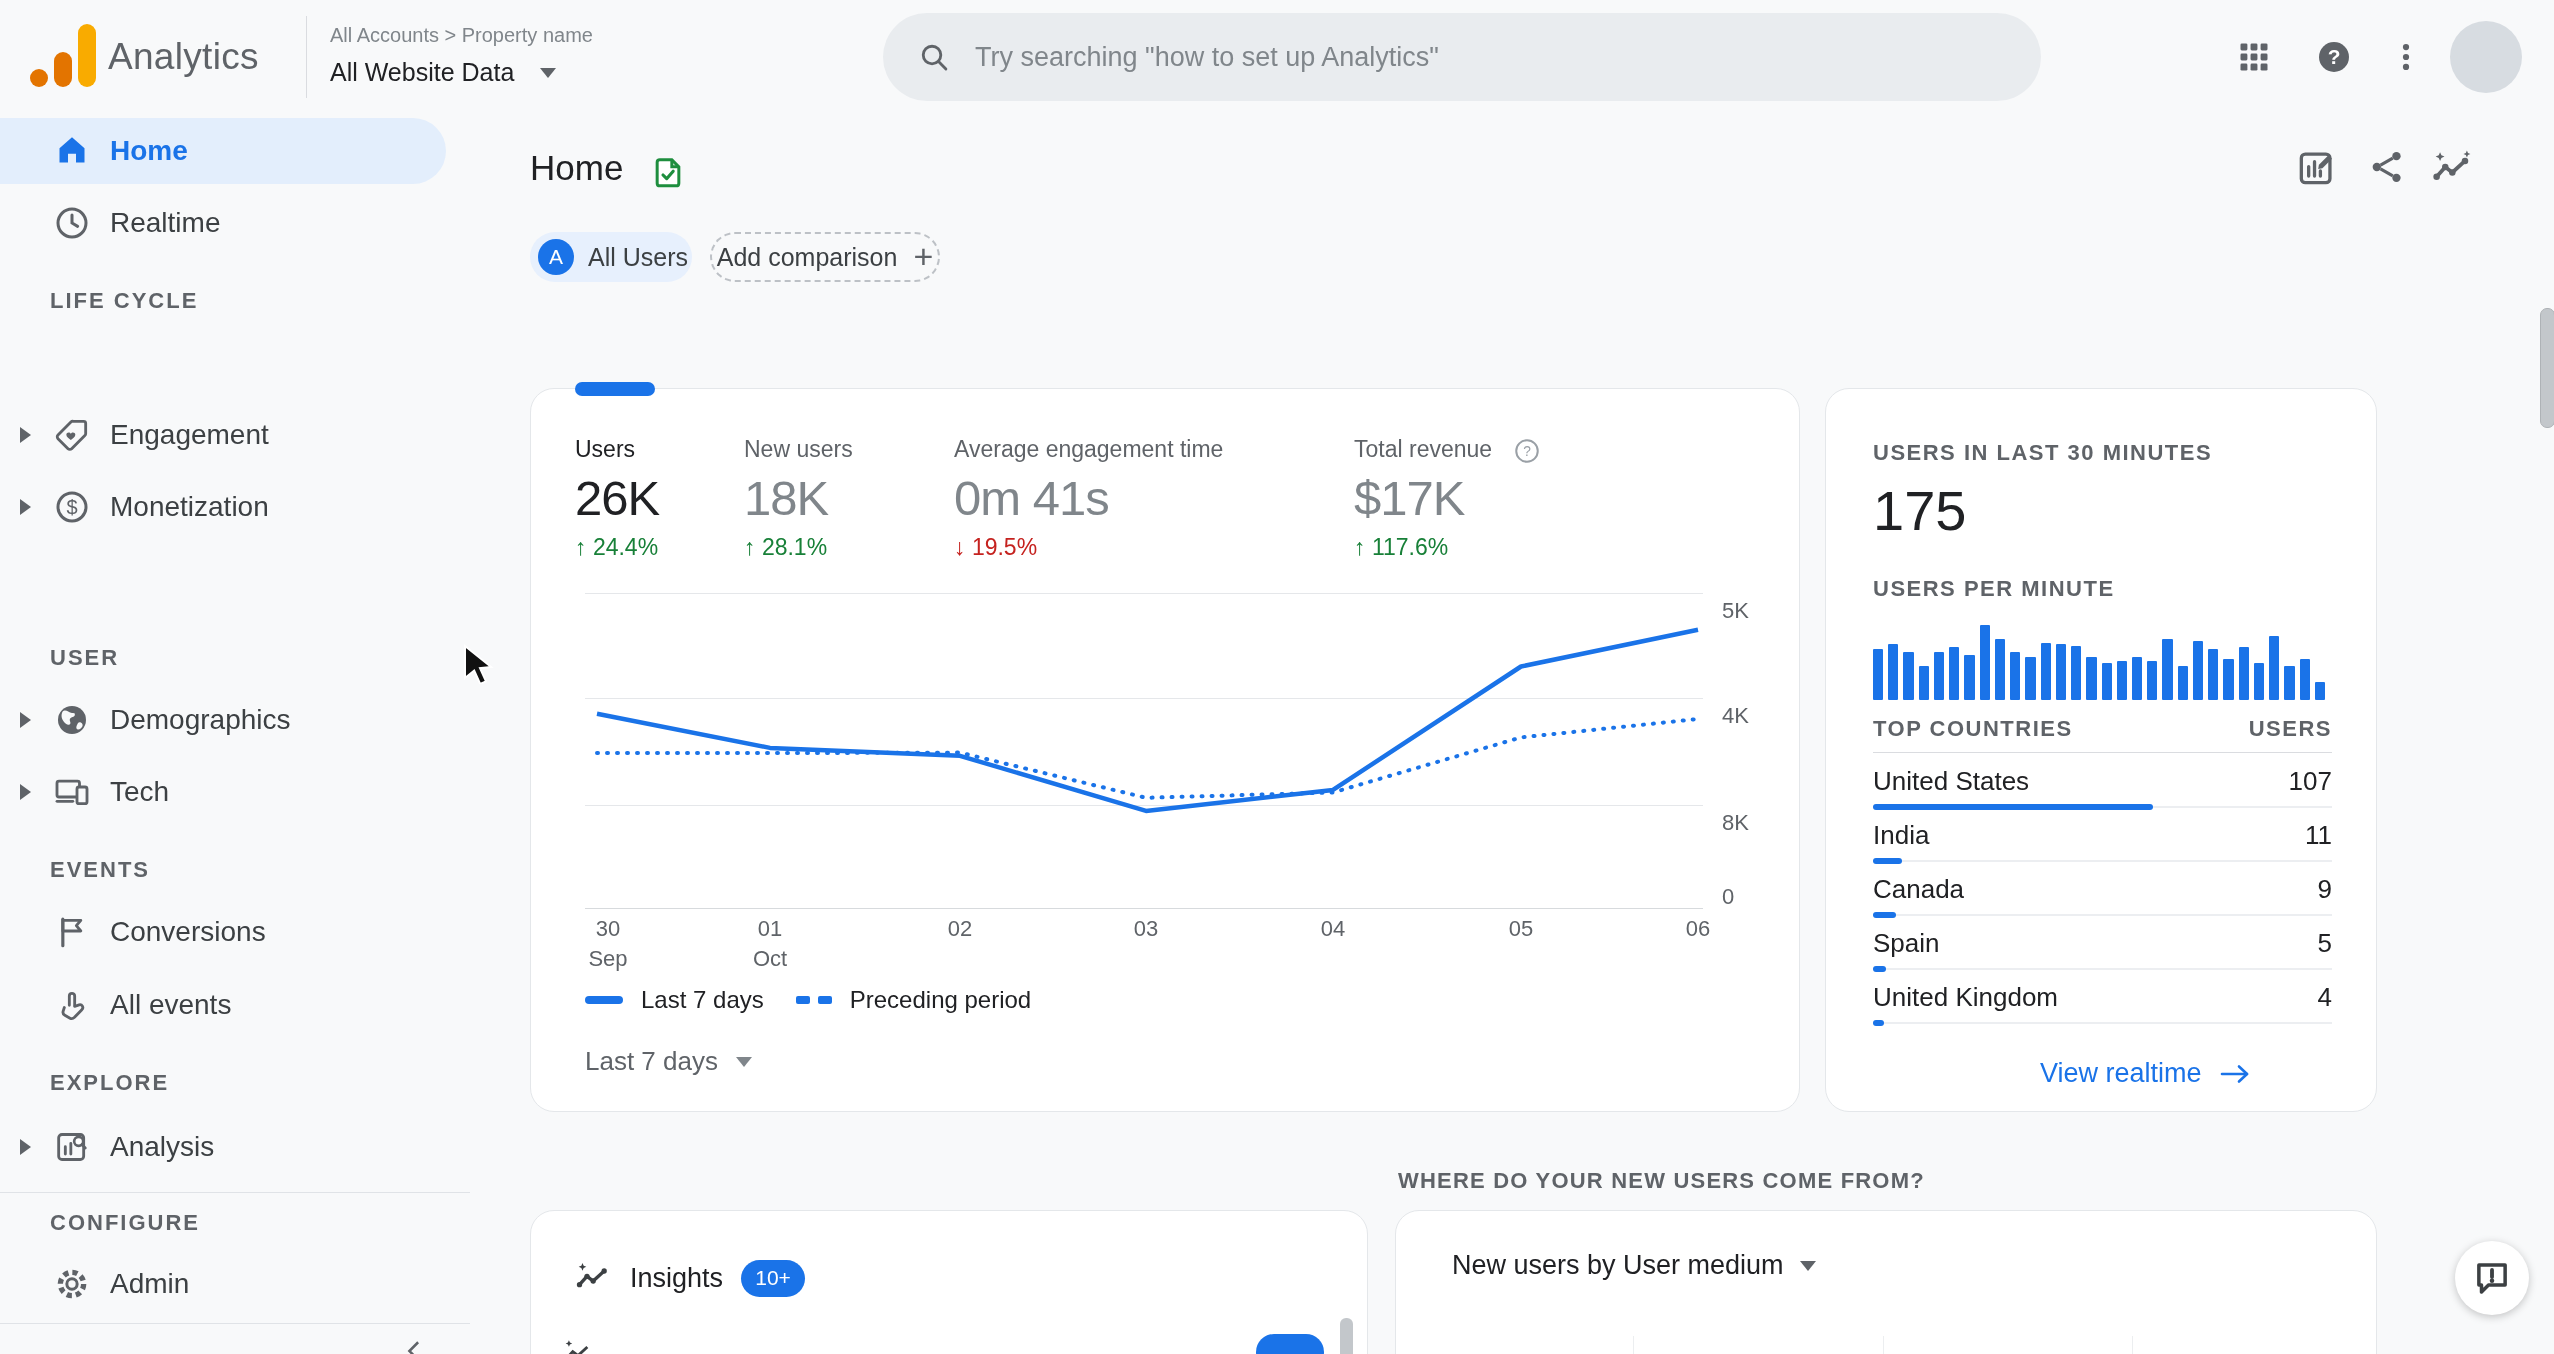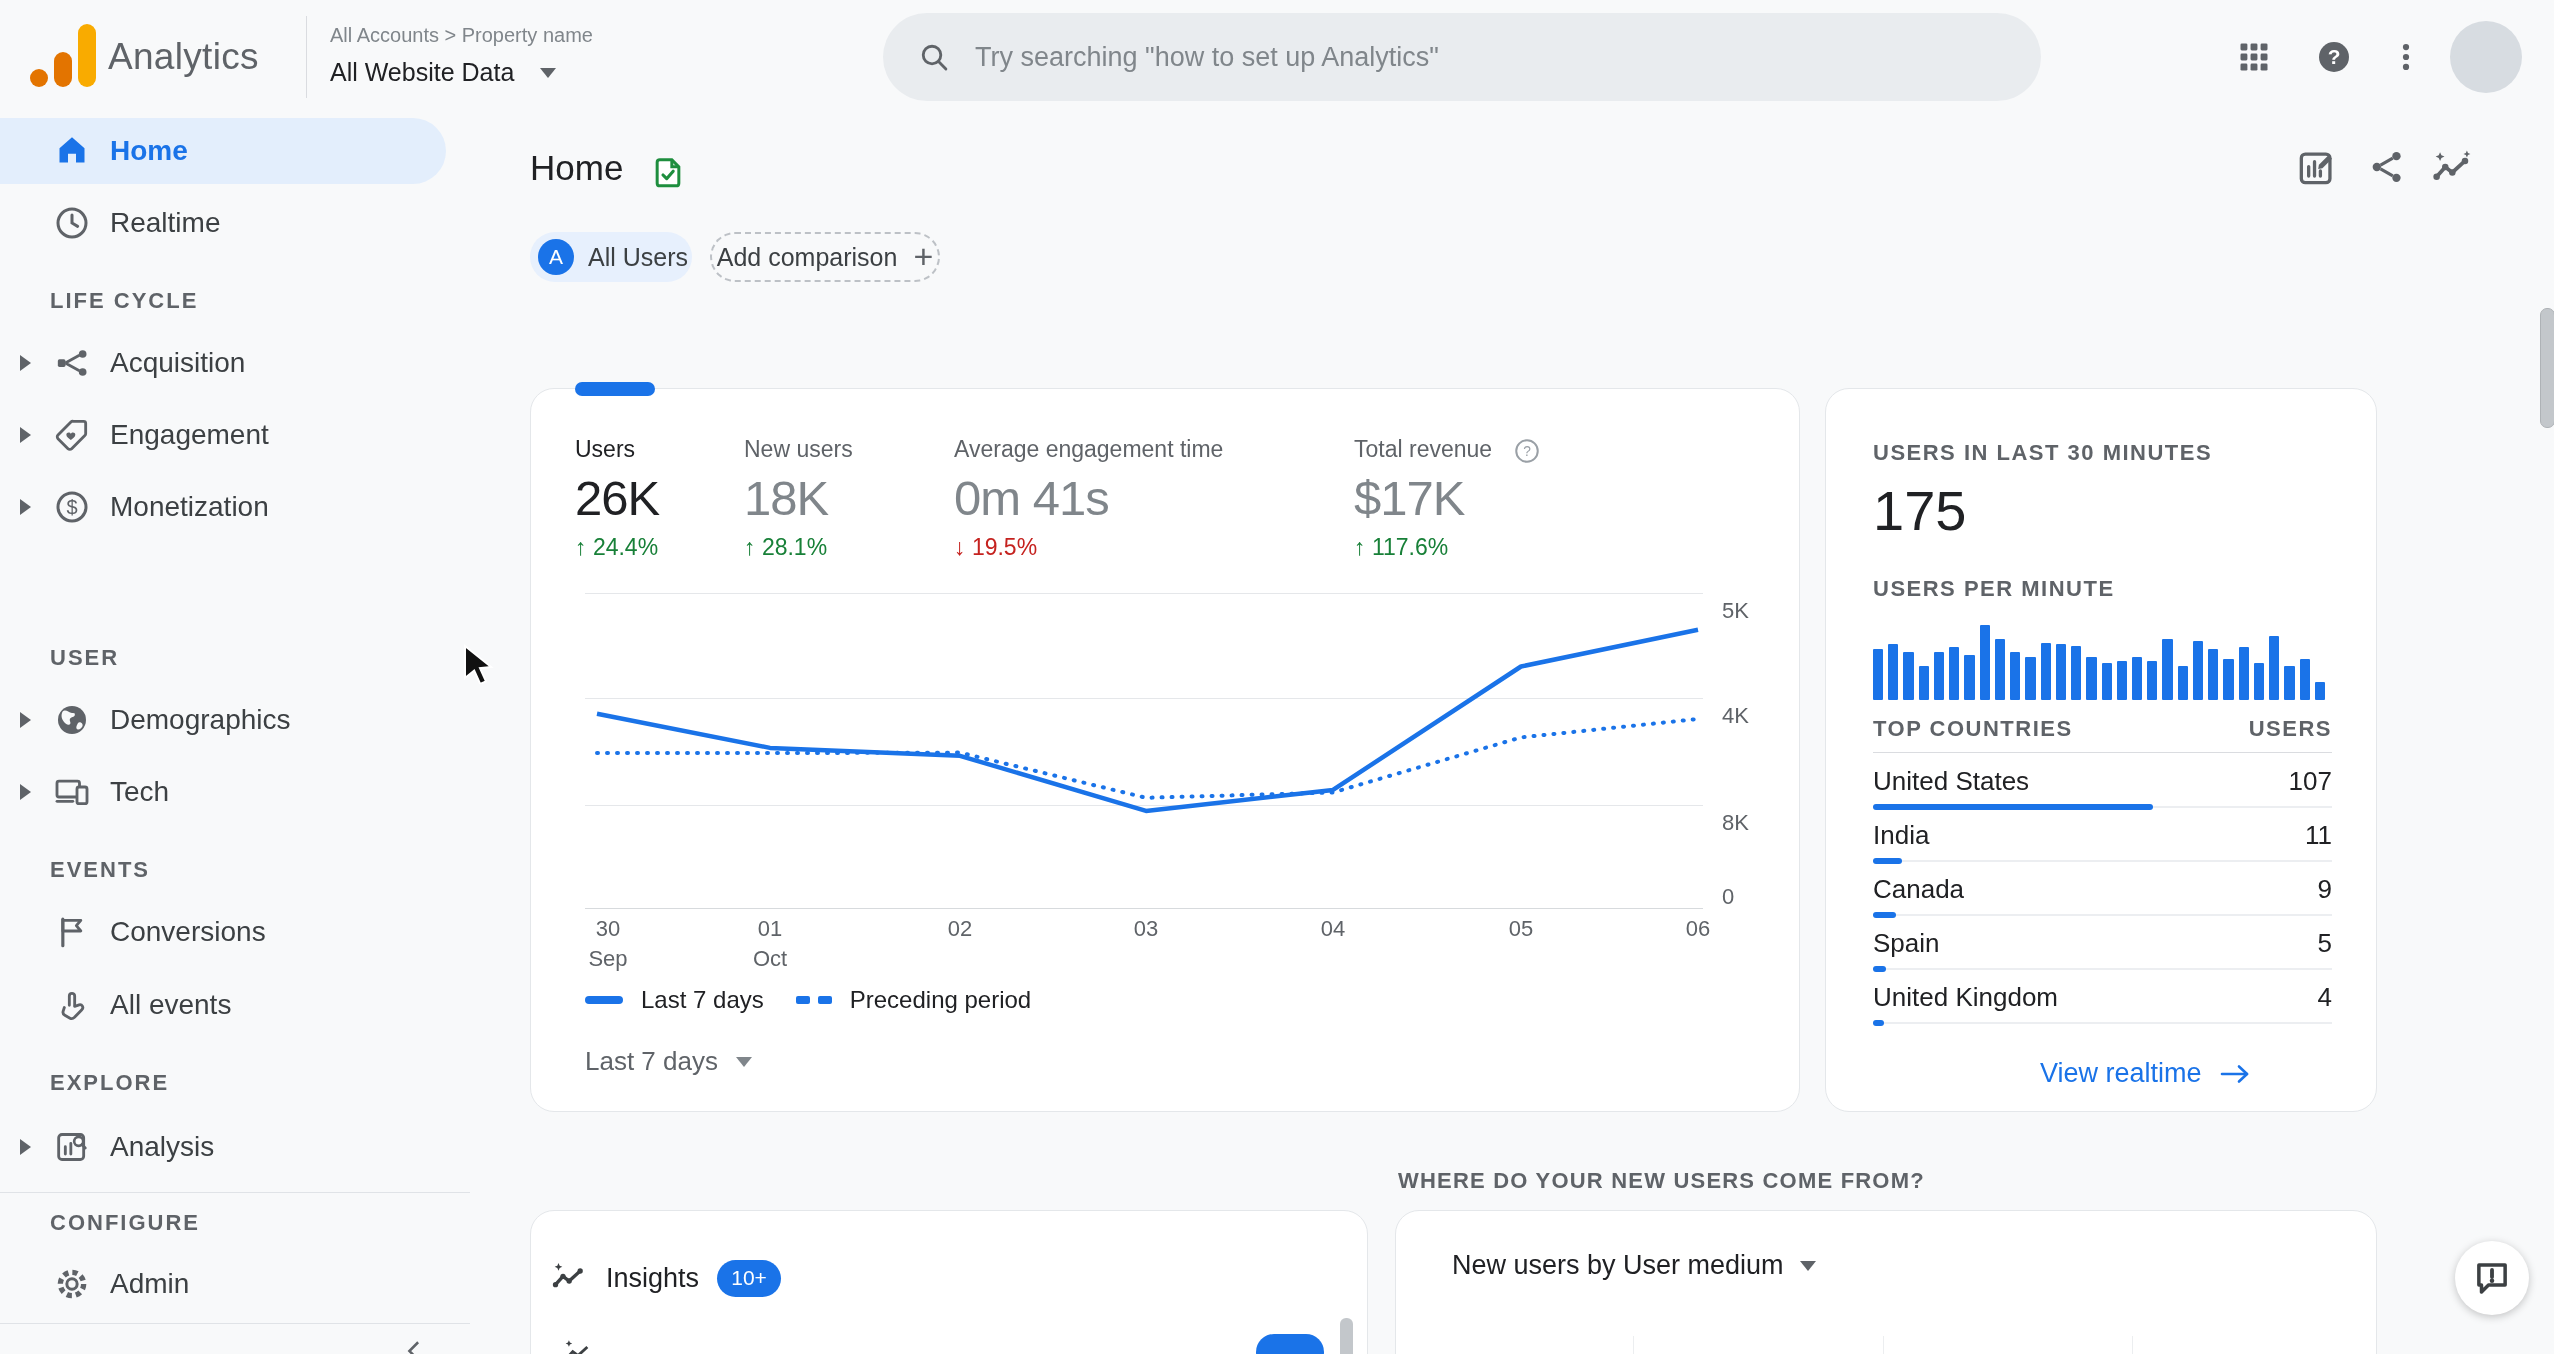--- a/index.html
+++ b/index.html
@@ -73,21 +73,21 @@
   .tc-div{position:absolute;left:1873px;top:752px;width:459px;height:1px;background:#dadce0;}
   .c-row{position:absolute;left:1873px;width:459px;}
   .c-name{font-size:26px;color:#202124;}
   .c-val{position:absolute;right:0;top:0;font-size:26px;color:#202124;}
   .c-track{position:absolute;left:0;top:38px;width:100%;height:6px;}
   .c-track .rail{position:absolute;left:0;right:0;top:2px;height:2px;background:#eceef1;}
   .c-track .fill{position:absolute;left:0;top:0;height:6px;border-radius:3px;background:#1a73e8;}
   .view-rt{position:absolute;left:2040px;top:1058px;display:flex;align-items:center;gap:16px;font-size:27px;color:#1a73e8;cursor:pointer;}
 
   .sec-head{position:absolute;left:1398px;top:1168px;font-size:22px;font-weight:bold;color:#5f6368;letter-spacing:1.2px;}
-  .ins-title{position:absolute;left:548px;top:1258px;display:flex;align-items:center;gap:18px;}
+  .ins-title{position:absolute;left:572px;top:1258px;display:flex;align-items:center;gap:18px;}
   .ins-title .t{font-size:27px;color:#202124;}
   .badge{min-width:64px;height:37px;border-radius:19px;background:#1a73e8;color:#fff;font-size:21px;display:flex;align-items:center;justify-content:center;}
   .med-title{position:absolute;left:1452px;top:1250px;display:flex;align-items:center;gap:16px;font-size:27px;color:#202124;cursor:pointer;}
   .col-line{position:absolute;top:1336px;width:1px;height:18px;background:#eceef0;}
 
   .fab{position:absolute;left:2455px;top:1241px;width:74px;height:74px;border-radius:50%;background:#fff;box-shadow:0 2px 8px rgba(0,0,0,.22);display:flex;align-items:center;justify-content:center;cursor:pointer;}
   .pg-scroll{position:absolute;left:2540px;top:308px;width:13px;height:118px;background:#c3c7cb;border-radius:7px;border:1px solid #aeb2b6;}
   .ins-scroll{position:absolute;left:1340px;top:1318px;width:13px;height:60px;background:#c3c7cb;border-radius:6px;}
 </style>
 </head>
@@ -157,30 +157,20 @@
     <span class="label" style="color:#1a73e8;font-weight:bold;">Home</span>
   </div>
   <div class="nav-row" style="top:73px;">
     <svg class="icon" viewBox="0 0 24 24">
       <circle cx="12" cy="12" r="8.4" fill="none" stroke="#5f6368" stroke-width="1.8"></circle>
       <path d="M12 7.2V12l3.4 2" fill="none" stroke="#5f6368" stroke-width="1.8" stroke-linecap="round"></path>
     </svg>
     <span class="label">Realtime</span>
   </div>
   <div class="nav-head" style="top:167px;">LIFE CYCLE</div>
-  <div class="nav-row" style="top:213px;">
-    <span class="arrow"></span>
-    <svg class="icon" viewBox="0 0 24 24">
-      <rect x="3.5" y="9.8" width="4.6" height="4.6" rx="1" fill="#5f6368"></rect>
-      <circle cx="18.4" cy="6.6" r="2.3" fill="#5f6368"></circle>
-        <circle cx="18.4" cy="17.4" r="2.3" fill="#5f6368"></circle>
-      <path d="M8 12l8.4-4.6M8 12l8.4 4.6" stroke="#5f6368" stroke-width="1.7" fill="none"></path>
-    </svg>
-    <span class="label">Acquisition</span>
-  </div>
   <div class="nav-row" style="top:285px;">
     <span class="arrow"></span>
     <svg class="icon" viewBox="0 0 24 24">
       <path d="M12.8 3.8h6.2c.7 0 1.2.5 1.2 1.2v6.2c0 .4-.2.8-.5 1.1l-7.9 7.9c-.6.6-1.6.6-2.2 0l-6-6c-.6-.6-.6-1.6 0-2.2l7.9-7.9c.3-.3.8-.4 1.3-.3z" fill="none" stroke="#5f6368" stroke-width="1.7"></path>
       <path d="M11.3 15c-1.3-1-2.7-1.9-2.7-3.1 0-1.5 2-1.9 2.7-.6.7-1.3 2.7-.9 2.7.6 0 1.2-1.4 2.1-2.7 3.1z" fill="#5f6368"></path>
     </svg>
     <span class="label">Engagement</span>
   </div>
   <div class="nav-row" style="top:357px;">
     <span class="arrow"></span>

